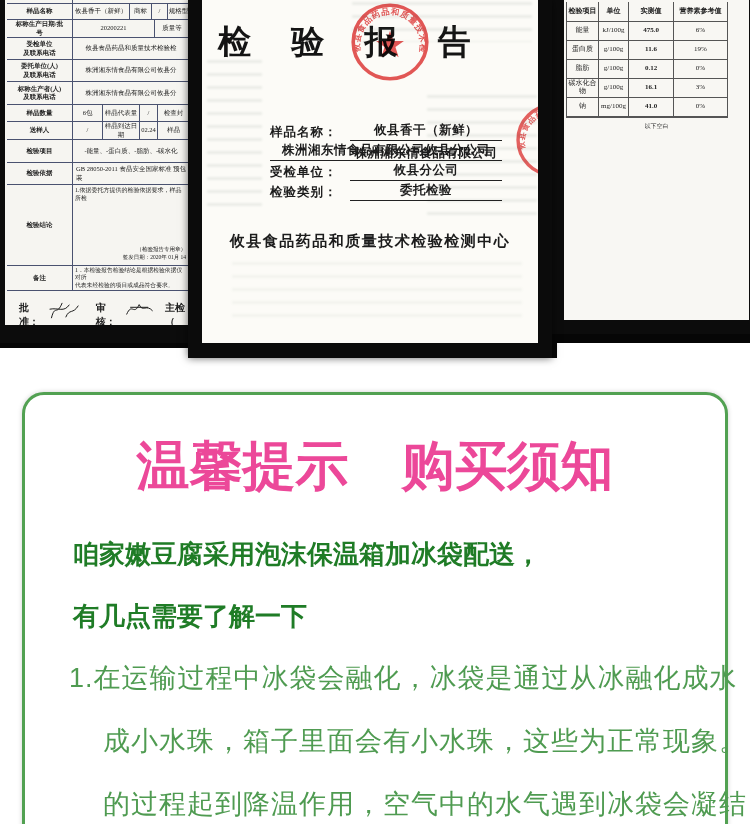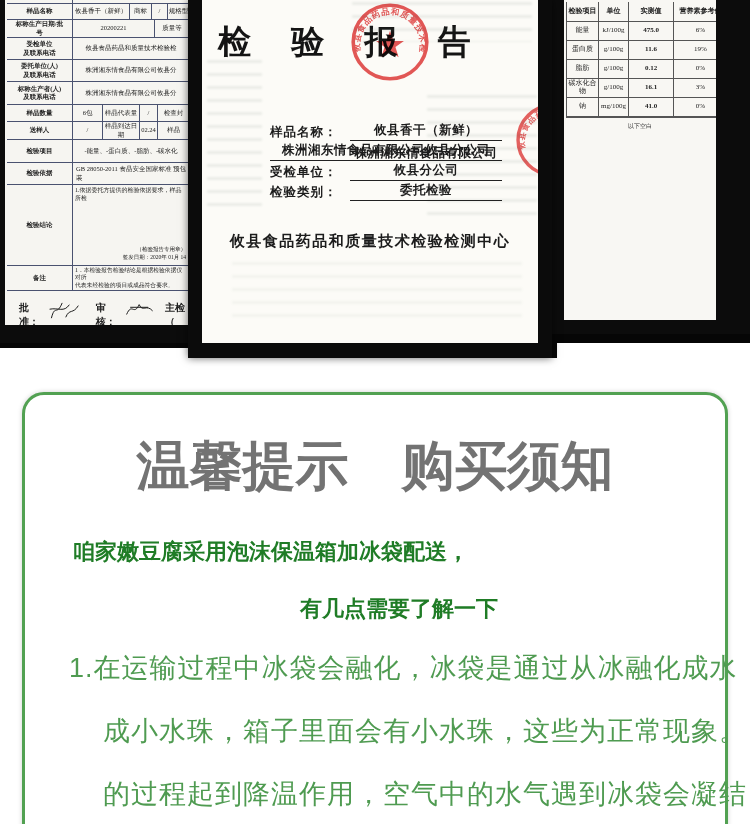--- a/index.html
+++ b/index.html
@@ -43,44 +43,44 @@
   .m-inst { position:absolute; left:0; right:0; top:232px; text-align:center; font-size:15px; font-weight:bold; letter-spacing:1.5px; }
   .ghost { position:absolute; opacity:.22; filter:blur(1.2px);
            background:repeating-linear-gradient(180deg, rgba(110,130,115,.55) 0 3px, transparent 3px 13px); }
   .g1 { left:150px; top:2px; width:180px; height:40px; }
   .g2 { left:225px; top:95px; width:110px; height:130px; }
   .g3 { left:5px; top:60px; width:55px; height:150px; }
   .g4 { left:30px; top:262px; width:290px; height:55px; opacity:.12; }
 
   
   .doc-right { position:absolute; left:550px; top:0; width:200px; height:334px; background:#0c0c0c; z-index:2; }
-  .doc-right .dpage { position:absolute; left:14px; top:0; width:152px; height:320px; background:#f8f7f3; overflow:hidden; color:#222; }
+  .doc-right .dpage { position:absolute; left:14px; top:0; width:185px; height:320px; background:#f8f7f3; overflow:hidden; color:#222; }
   .ntable { position:absolute; left:2px; top:2px; width:162px; border:1px solid #555; border-top:none; }
   .nr { display:flex; border-bottom:1px solid #555; }
   .nr:last-child { border-bottom:1px solid #555; }
   .nc { border-right:1px solid #555; display:flex; justify-content:center; align-items:center; text-align:center; font-size:7px; line-height:1.1; overflow:hidden; }
   .nc:last-child { border-right:none; }
   .nc1{flex:0 0 32px;} .nc2{flex:0 0 30px;} .nc3{flex:0 0 45px;} .nc4{flex:1;}
   .nh { height:20px; font-weight:bold; }
   .nd { height:19px; }
   .nval { font-weight:bold; }
   .n-blank { position:absolute; left:0; right:0; top:122px; text-align:center; font-size:6px; color:#333; }
 
   
   .sealtext { font-size:10.5px; fill:#e03a3a; font-weight:bold; letter-spacing:1px; }
 
   
   .notice { position:absolute; left:0; top:358px; width:750px; height:466px; background:#fff; }
   .nbox { position:absolute; left:22px; top:34px; width:706px; height:460px; background:#fff;
           border:3px solid #52a152; border-radius:22px; box-shadow:0 0 5px rgba(0,0,0,.18); }
-  .n-title { margin-top:36px; text-align:center; font-size:53px; font-weight:bold; color:#737373;
+  .n-title { margin-top:36px; text-align:center; font-size:53px; font-weight:bold; color:#ec4899;
              font-family:"Liberation Serif","DejaVu Serif",serif; white-space:pre; }
-  .n-intro { margin:34px 0 0 48px; font-size:22px; font-weight:bold; color:#1f7c26;
+  .n-intro { margin:34px 0 0 48px; font-size:26px; font-weight:bold; color:#1f7c26;
              font-family:"Liberation Sans","DejaVu Sans",sans-serif; }
-  .n-intro.second { margin-top:27px;text-align:center; }
+  .n-intro.second { margin-top:27px; }
   .n-list { margin-top:26px; font-family:"Liberation Sans","DejaVu Sans",sans-serif; color:#4f9b51; font-size:27px; }
   .n-line { margin-left:44px; margin-bottom:27px; letter-spacing:1px; white-space:nowrap; }
   .n-line.indent { margin-left:78px; }
 </style>
 </head>
 <body>
 
 <svg width="0" height="0" style="position:absolute">
   <defs>
     <g id="seal">

